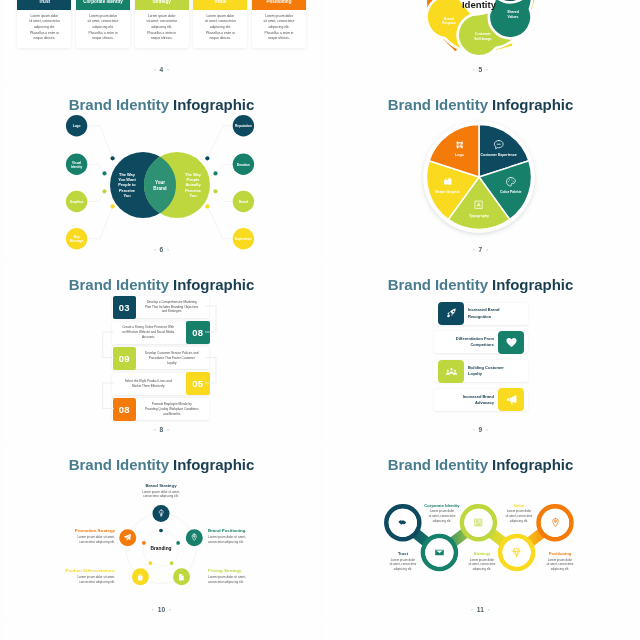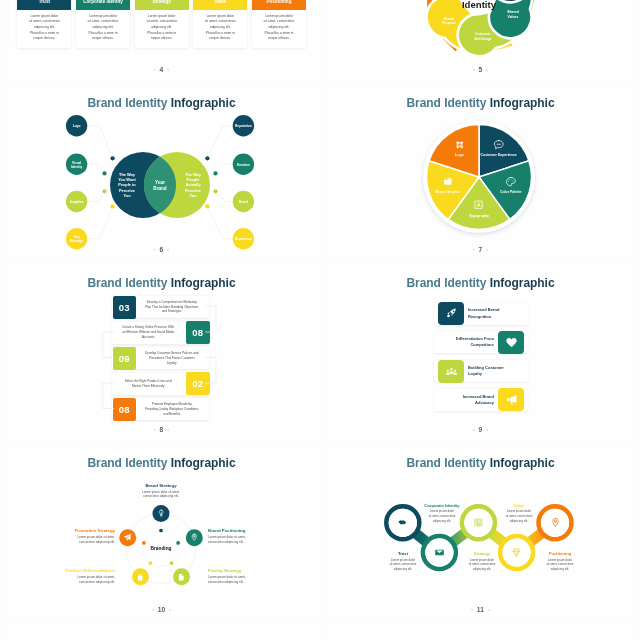--- a/index.html
+++ b/index.html
@@ -1,21 +1,21 @@
 <!DOCTYPE html>
 <html><head>
 <meta charset="utf-8">
 <title>Brand Identity Infographic</title>
 <style>
   html,body{margin:0;padding:0;}
   body{width:640px;height:640px;background:#ffffff;font-family:"Liberation Sans",sans-serif;overflow:hidden;-webkit-font-smoothing:antialiased;}
   .page{position:relative;width:640px;height:640px;background:#fdfdfe;}
   .slide{position:absolute;width:317px;height:178px;background:#fefefe;overflow:hidden;}
   .slide.r0{height:80px;}
-  .stitle{position:absolute;left:0;right:0;text-align:center;font-size:12px;font-weight:700;letter-spacing:-0.05px;white-space:nowrap;}
+  .stitle{position:absolute;left:0;right:0;text-align:center;font-size:15px;font-weight:700;letter-spacing:-0.05px;white-space:nowrap;}
   .stitle .a{color:#4a7c8f;}
   .stitle .b{color:#1b3f52;}
   .pagenum{position:absolute;left:0;right:0;text-align:center;font-size:6.6px;font-weight:700;color:#51616a;letter-spacing:.2px;}
   .pagenum .d{color:#dde2e5;font-weight:400;padding:0 3.2px;font-size:4.4px;vertical-align:1px;}
   .lorem{color:#4f4f4f;}
   svg{display:block;overflow:visible;}
 </style>
 </head>
 <body>
 
@@ -226,21 +226,21 @@
         <div style="position:absolute;left:108.5px;top:32px;width:97px;height:22px;background:#ffffff;border-radius:1.5px;box-shadow:0 0.8px 2.2px rgba(40,60,80,.10);"></div>
         <div style="position:absolute;left:109.5px;top:31.5px;width:23.5px;height:23px;background:#0d4a60;border-radius:2px;display:flex;align-items:center;justify-content:center;color:#fff;font-size:9.5px;font-weight:700;letter-spacing:.3px;">03</div>
         <div style="position:absolute;left:142px;top:35px;width:53.5px;height:16px;display:flex;align-items:center;justify-content:center;text-align:center;font-size:3.05px;line-height:1.62;color:#4a4a4a;">Develop a Comprehensive Marketing Plan That Includes Branding Objectives and Strategies</div>
         <div style="position:absolute;left:108.5px;top:57.55px;width:97px;height:22px;background:#ffffff;border-radius:1.5px;box-shadow:0 0.8px 2.2px rgba(40,60,80,.10);"></div>
         <div style="position:absolute;left:183px;top:57.05px;width:23.5px;height:23px;background:#17806a;border-radius:2px;display:flex;align-items:center;justify-content:center;color:#fff;font-size:9.5px;font-weight:700;letter-spacing:.3px;">08</div>
         <div style="position:absolute;left:118.5px;top:60.55px;width:53.5px;height:16px;display:flex;align-items:center;justify-content:center;text-align:center;font-size:3.05px;line-height:1.62;color:#4a4a4a;">Create a Strong Online Presence With an Effective Website and Social Media Accounts</div>
         <div style="position:absolute;left:108.5px;top:83.1px;width:97px;height:22px;background:#ffffff;border-radius:1.5px;box-shadow:0 0.8px 2.2px rgba(40,60,80,.10);"></div>
         <div style="position:absolute;left:109.5px;top:82.6px;width:23.5px;height:23px;background:#bfd73e;border-radius:2px;display:flex;align-items:center;justify-content:center;color:#fff;font-size:9.5px;font-weight:700;letter-spacing:.3px;">09</div>
         <div style="position:absolute;left:142px;top:86.1px;width:53.5px;height:16px;display:flex;align-items:center;justify-content:center;text-align:center;font-size:3.05px;line-height:1.62;color:#4a4a4a;">Develop Customer Service Policies and Procedures That Foster Customer Loyalty</div>
         <div style="position:absolute;left:108.5px;top:108.65px;width:97px;height:22px;background:#ffffff;border-radius:1.5px;box-shadow:0 0.8px 2.2px rgba(40,60,80,.10);"></div>
-        <div style="position:absolute;left:183px;top:108.15px;width:23.5px;height:23px;background:#fada1f;border-radius:2px;display:flex;align-items:center;justify-content:center;color:#fff;font-size:9.5px;font-weight:700;letter-spacing:.3px;">02</div>
+        <div style="position:absolute;left:183px;top:108.15px;width:23.5px;height:23px;background:#fada1f;border-radius:2px;display:flex;align-items:center;justify-content:center;color:#fff;font-size:9.5px;font-weight:700;letter-spacing:.3px;">05</div>
         <div style="position:absolute;left:118.5px;top:111.65px;width:53.5px;height:16px;display:flex;align-items:center;justify-content:center;text-align:center;font-size:3.05px;line-height:1.62;color:#4a4a4a;">Select the Right Product Lines and Market Them Effectively</div>
         <div style="position:absolute;left:108.5px;top:134.2px;width:97px;height:22px;background:#ffffff;border-radius:1.5px;box-shadow:0 0.8px 2.2px rgba(40,60,80,.10);"></div>
         <div style="position:absolute;left:109.5px;top:133.7px;width:23.5px;height:23px;background:#f47b0a;border-radius:2px;display:flex;align-items:center;justify-content:center;color:#fff;font-size:9.5px;font-weight:700;letter-spacing:.3px;">08</div>
         <div style="position:absolute;left:142px;top:137.2px;width:53.5px;height:16px;display:flex;align-items:center;justify-content:center;text-align:center;font-size:3.05px;line-height:1.62;color:#4a4a4a;">Promote Employee Morale by Providing Quality Workplace Conditions and Benefits</div>
         <svg viewBox="0 0 317 178" width="317" height="178" style="position:absolute;left:0;top:0;">
           <path d="M 202 42 L 213 42 L 213 68 L 202 68" fill="none" stroke="#e7eaec" stroke-width="0.75"></path>
           <path d="M 111 68 L 99.7 68 L 99.7 93.5 L 111 93.5" fill="none" stroke="#e7eaec" stroke-width="0.75"></path>
           <path d="M 202 93.5 L 213 93.5 L 213 119 L 202 119" fill="none" stroke="#e7eaec" stroke-width="0.75"></path>
           <path d="M 111 119 L 99.7 119 L 99.7 144.5 L 111 144.5" fill="none" stroke="#e7eaec" stroke-width="0.75"></path>
         </svg>

